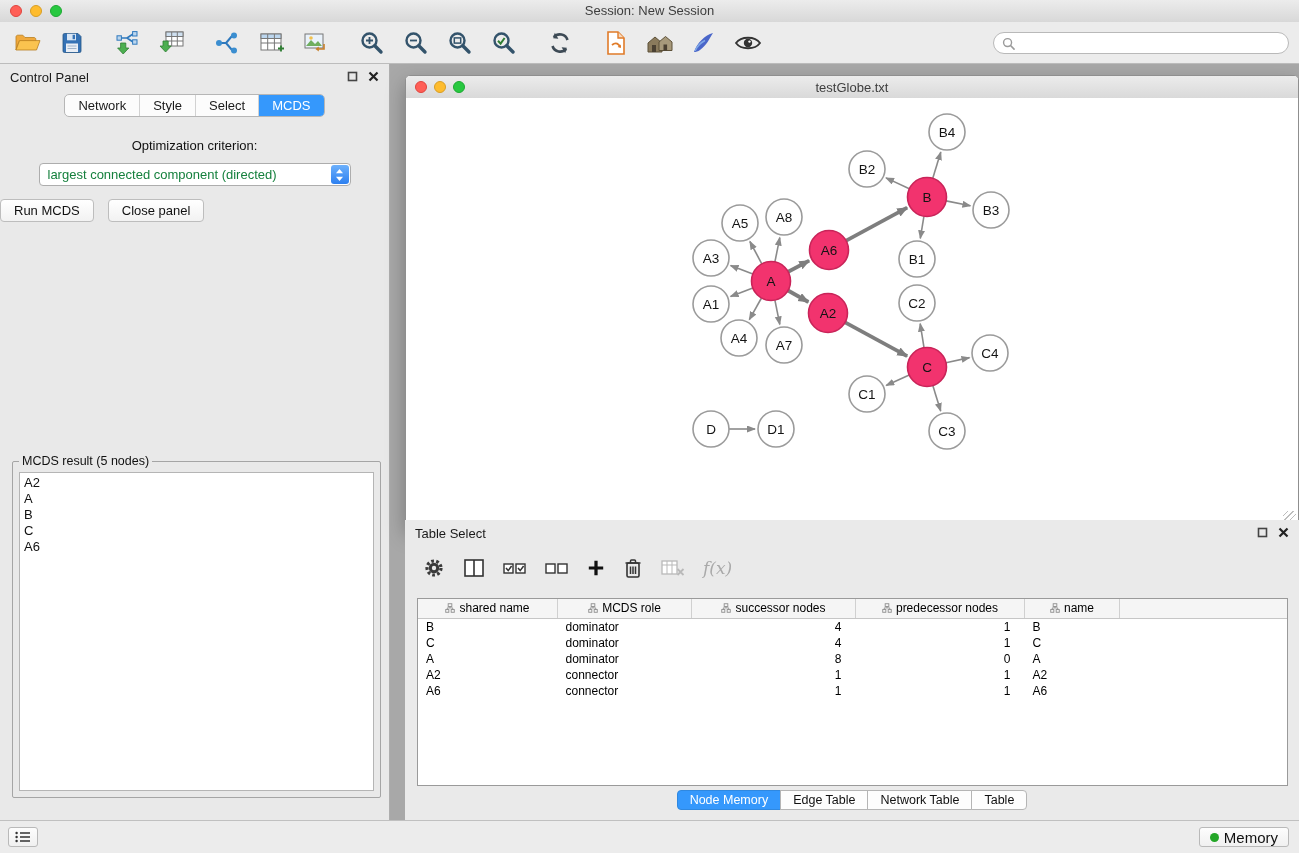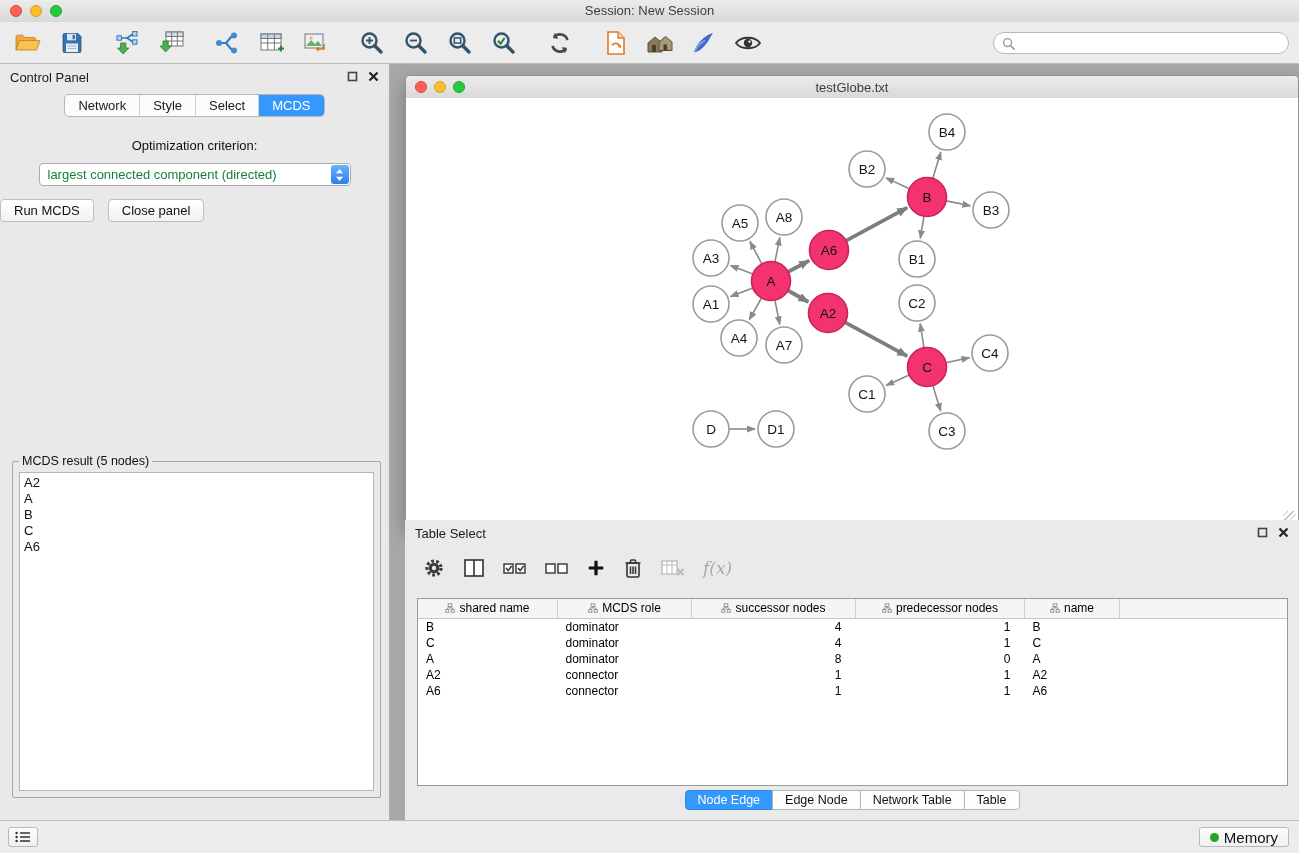--- a/index.html
+++ b/index.html
@@ -583,22 +583,22 @@
             <td class="td c1">connector</td>
             <td class="td c2">1</td>
             <td class="td c3">1</td>
             <td class="td c4">A6</td>
             <td class="td fill"></td>
           </tr>
         </tbody>
     </table>
   </div>
   <div class="bottom-tabs">
-      <div class="btab sel">Node Edge</div>
-      <div class="btab">Edge Node</div>
+      <div class="btab sel">Node Memory</div>
+      <div class="btab">Edge Table</div>
       <div class="btab">Network Table</div>
       <div class="btab">Table</div>
     </div>
 </div>
 
 <div class="status-bar">
   <button class="sb-btn sb-list">
     <svg width="16" height="12" viewBox="0 0 16 12">
         <circle cx="1.6" cy="2" r="1.2" fill="#333"></circle>
         <circle cx="1.6" cy="6" r="1.2" fill="#333"></circle>

